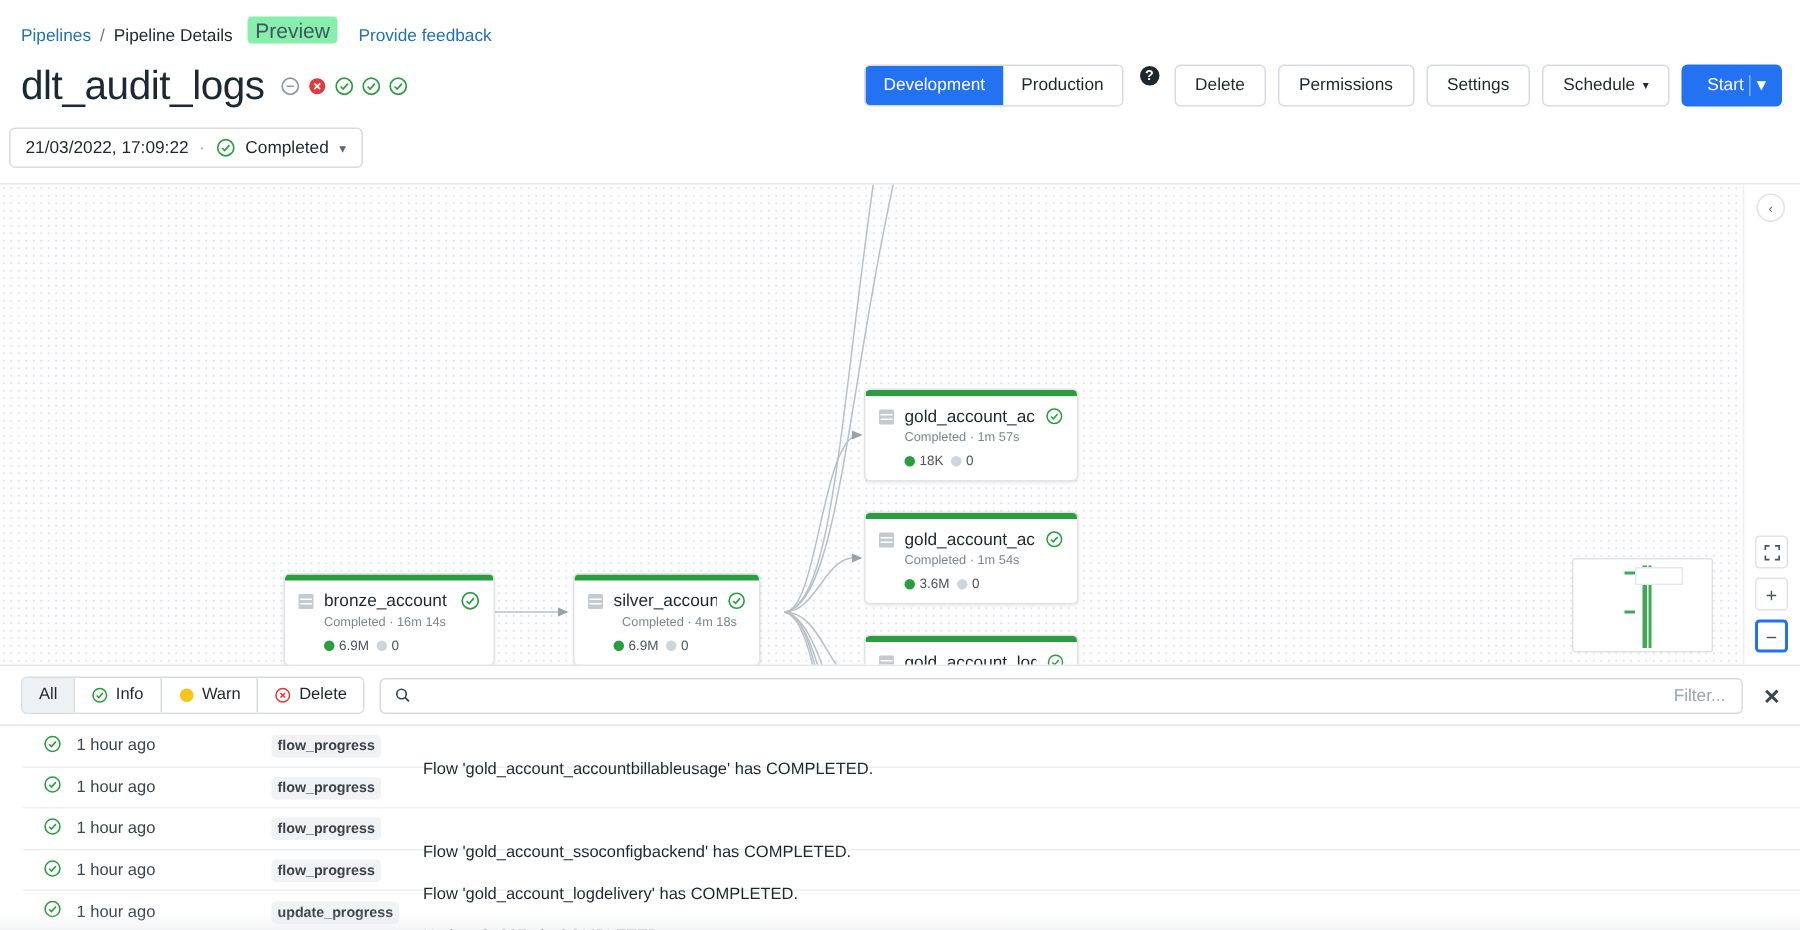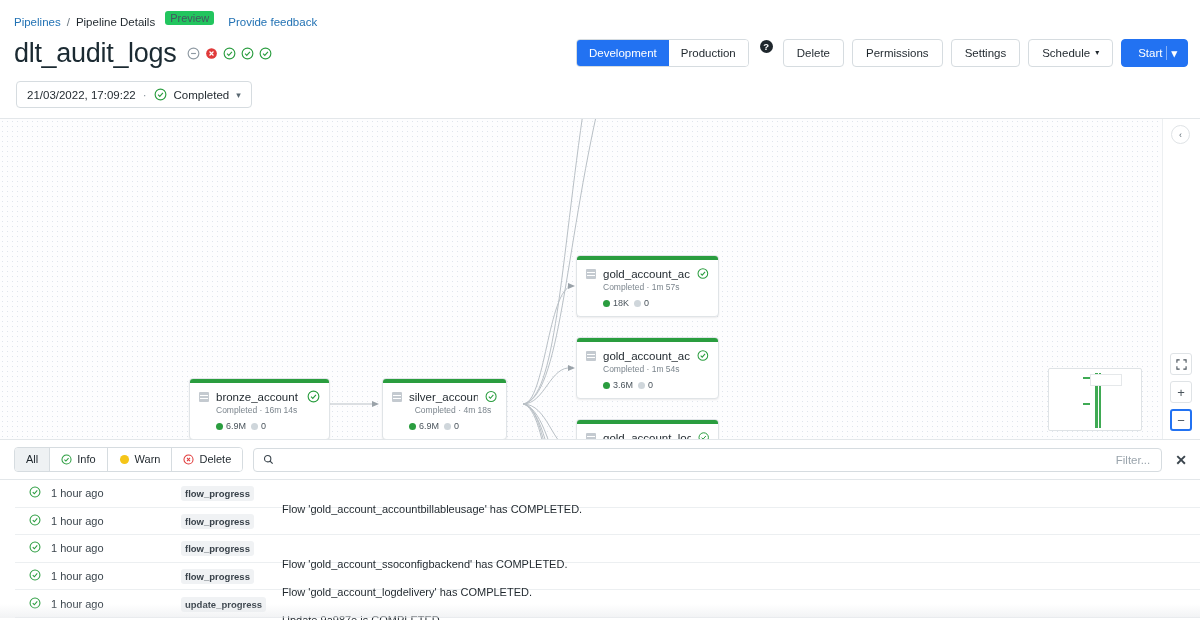--- a/index.html
+++ b/index.html
@@ -15,23 +15,23 @@
   
   .breadcrumb {
     display: flex; align-items: center; gap: 6px;
     padding: 15px 0 0 14px;
     font-size: 11.5px;
   }
   .bc-link { color: #2272b4; cursor: pointer; }
   .bc-sep { color: #6b7780; }
   .bc-current { color: #1f272d; }
   .bc-badge {
-    background: #22c55e; color: #445561;
+    background: #86efac; color: #445561;
     border-radius: 3px; padding: 1px 5px;
-    font-size: 11px; margin-left: 4px;
+    font-size: 14px; margin-left: 4px;
     position: relative; top: -4px; text-align: center;
   }
   .bc-feedback { color: #2272b4; cursor: pointer; margin-left: 8px; }
 
   
   .titlerow {
     display: flex; align-items: center;
     padding: 4px 12px 0 14px;
     height: 44px;
   }
@@ -68,21 +68,21 @@
   }
   .btn-primary {
     background: #2272f2; color: #fff; border-color: #2272f2;
     padding: 5px 10px 5px 16px; gap: 4px;
   }
   .caret { font-size: 8px; line-height: 1; }
   .caret-lg { font-size: 11px; line-height: 1; font-weight: bold; }
   .divbar { width: 1px; height: 14px; background: rgba(255,255,255,.45); }
 
   
-  .runrow { padding: 8px 0 10px 16px; }
+  .runrow { padding: 8px 0 10px 6px; }
   .runsel {
     display: inline-flex; align-items: center; gap: 7px;
     border: 1px solid #d6dce0; border-radius: 4px;
     padding: 6px 10px; font-size: 11.5px;
     min-width: 222px; cursor: pointer; background: #fff;
   }
   .runsel .dot-sep { color: #8b959d; }
   .runsel .rs-caret { margin-left: auto; color: #5a6872; font-size: 9px; }
 
   

